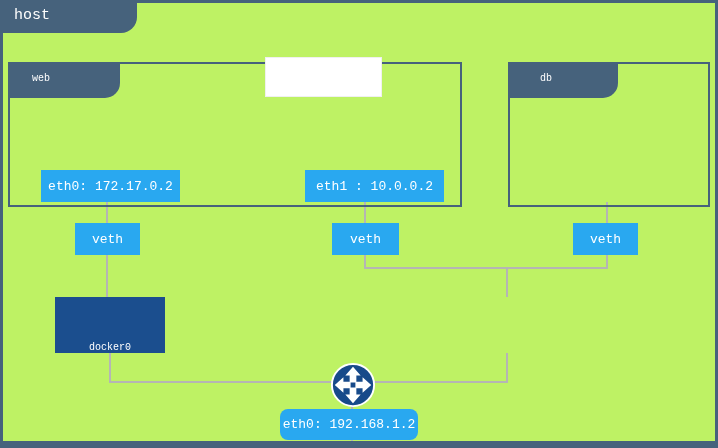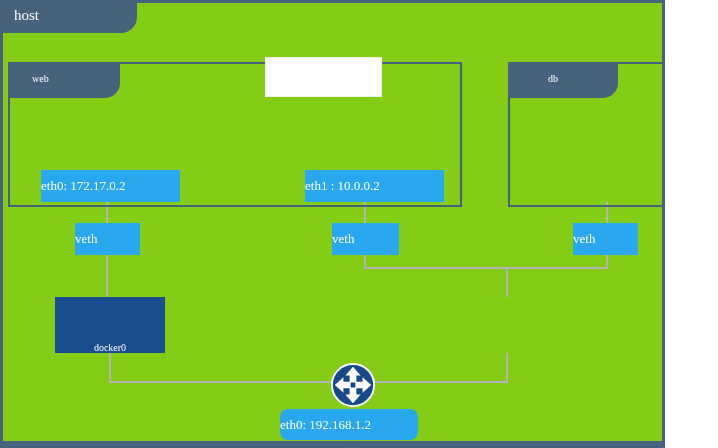--- a/index.html
+++ b/index.html
@@ -1,18 +1,18 @@
 <!DOCTYPE html>
 <html><head>
 <meta charset="utf-8">
 <style>
   html,body{margin:0;padding:0;background:#fff;}
   #stage{
-    position:relative;width:665px;height:448px;background:#84cc16;
-    font-family:Liberation Serif, serif;overflow:hidden;
+    position:relative;width:718px;height:448px;background:#bef264;
+    font-family:Liberation Mono, monospace;overflow:hidden;
     box-sizing:border-box;
   }
   
   .host-frame{
     position:absolute;inset:0;box-sizing:border-box;
     border-top:3px solid #46627c;border-left:3px solid #46627c;
     border-right:3px solid #46627c;border-bottom:7px solid #46627c;
     z-index:2;pointer-events:none;
   }
   .host-tab{
@@ -27,30 +27,30 @@
     background:transparent;z-index:2;
   }
   .container-box.web{left:8px;top:62px;width:454px;height:145px;}
   .container-box.db{left:508px;top:62px;width:202px;height:145px;}
   .container-tab{
     position:absolute;left:-2px;top:-2px;height:36px;background:#46627c;
     border-bottom-right-radius:15px;color:#fff;font-size:10px;
     line-height:34px;box-sizing:border-box;
   }
   .container-box.web .container-tab{width:112px;padding-left:24px;}
-  .container-box.db .container-tab{width:110px;padding-left:40px;}
+  .container-box.db .container-tab{width:110px;padding-left:32px;}
   
   .artifact-box{
     position:absolute;left:265px;top:57px;width:117px;height:40px;
     background:#ffffff;border:1px solid #f0f0f0;z-index:3;box-sizing:border-box;
   }
   
   .if-node{
     position:absolute;background:#29a8f0;color:#fff;z-index:4;
-    display:flex;align-items:center;justify-content:flex-start;
+    display:flex;align-items:center;justify-content:center;
     font-size:13px;box-sizing:border-box;
   }
   .n-web-eth0{left:41px;top:170px;width:139px;height:32px;}
   .n-web-eth1{left:297px;top:170px;width:139px;height:32px;margin-left:8px;}
   .n-db-eth0{left:541px;top:170px;width:139px;height:32px;}
   .n-veth-l{left:75px;top:223px;width:65px;height:32px;}
   .n-veth-m{left:332px;top:223px;width:67px;height:32px;}
   .n-veth-r{left:573px;top:223px;width:65px;height:32px;}
   .n-host-eth0{left:280px;top:409px;width:138px;height:31px;border-radius:8px;}
   

